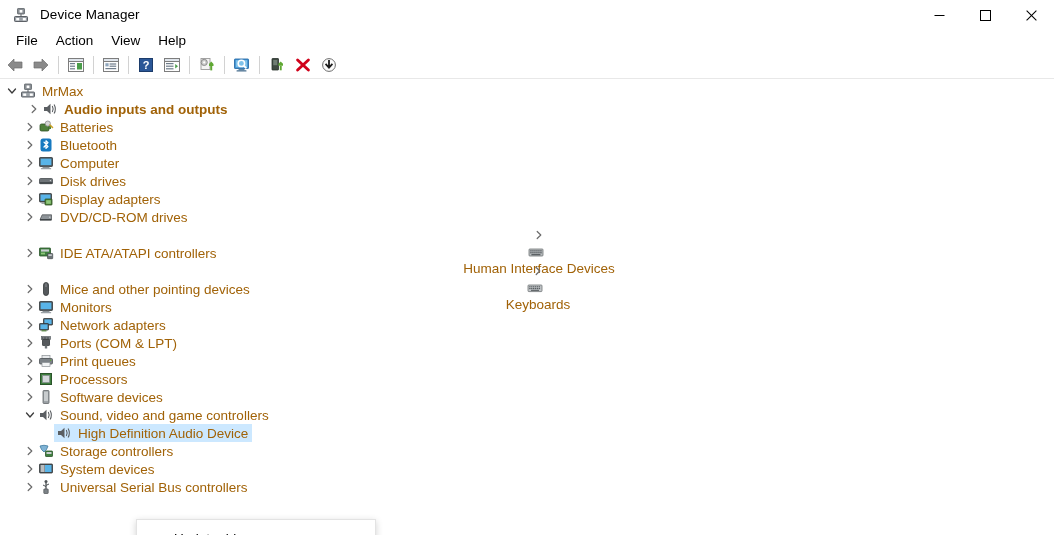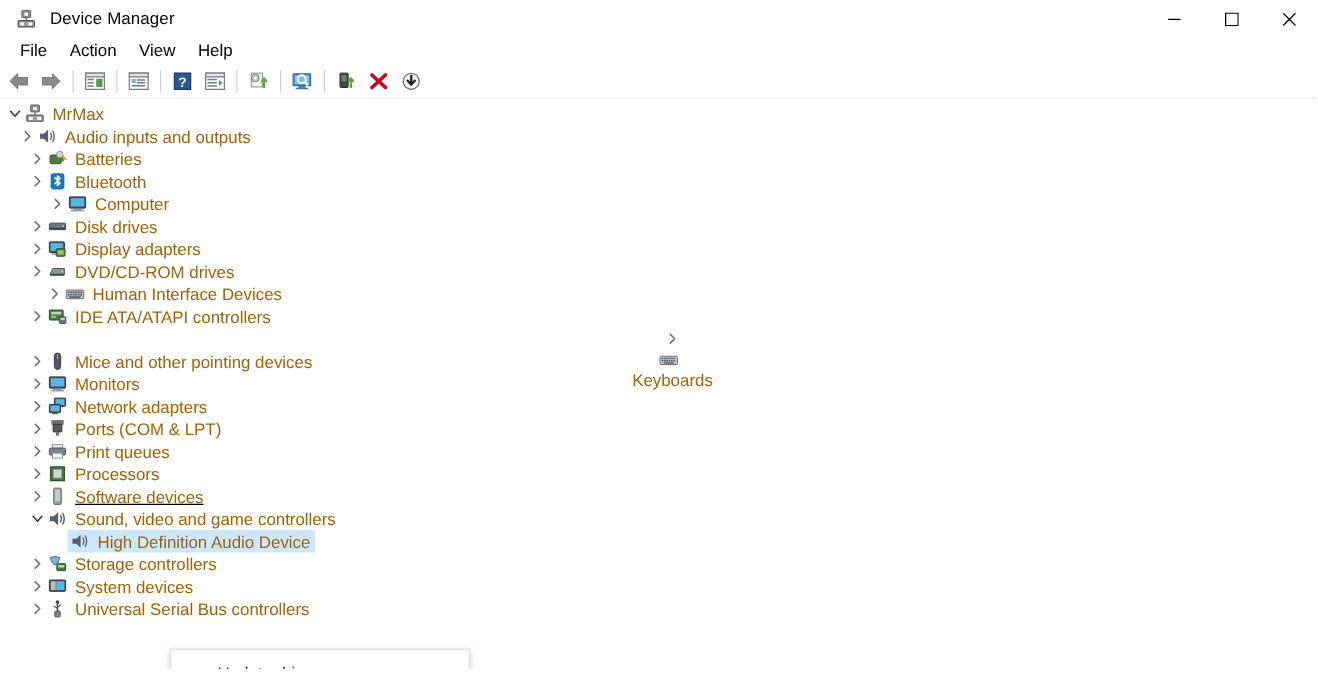--- a/index.html
+++ b/index.html
@@ -335,21 +335,21 @@
         <rect x="6.6" y="2.5" width="2.8" height="2.6" fill="#ffffff"></rect>
         <rect x="7.5" y="6.5" width="1" height="2.6" fill="#5d6368"></rect>
         <rect x="1.5" y="9" width="13" height="5" rx="0.8" fill="#9aa0a6" stroke="#4f5459" stroke-width="0.9"></rect>
         <rect x="3.2" y="10.5" width="3" height="2.4" fill="#ffffff"></rect>
         <rect x="9.8" y="10.5" width="3" height="2.4" fill="#ffffff"></rect>
       </svg>
     </span>
     <span class="tlabel">MrMax</span>
   </div>
 
-  <div class="trow" style="padding-left:14px;">
+  <div class="trow" style="padding-left:26px;font-weight:bold;">
     <span class="chev">
       <svg width="10" height="10" viewBox="0 0 10 10">
           <path d="M3.2 1.5 L6.8 5 L3.2 8.5" fill="none" stroke="#6b6b6b" stroke-width="1.2" stroke-linecap="round" stroke-linejoin="round"></path>
         </svg>
     </span>
     <span class="ticon">
       <svg width="16" height="16" viewBox="0 0 16 16">
         <path d="M2 6 L5 6 L8.5 2.8 L8.5 13.2 L5 10 L2 10 Z" fill="#5b5f63"></path>
         <path d="M10.3 5 Q12 8 10.3 11" fill="none" stroke="#5b5f63" stroke-width="1.1"></path>
         <path d="M12.1 3.4 Q14.6 8 12.1 12.6" fill="none" stroke="#5b5f63" stroke-width="1.1"></path>
@@ -383,21 +383,21 @@
     </span>
     <span class="ticon">
       <svg width="16" height="16" viewBox="0 0 16 16">
         <rect x="2.5" y="1.5" width="11" height="13" rx="2.5" fill="#1679c0"></rect>
         <path d="M6 5.2 L10 9.6 L8 11.4 L8 3.8 L10 5.6 L6 10" fill="none" stroke="#ffffff" stroke-width="1.25" stroke-linejoin="round" stroke-linecap="round"></path>
       </svg>
     </span>
     <span class="tlabel">Bluetooth</span>
   </div>
 
-  <div class="trow" style="padding-left:38px;">
+  <div class="trow" style="padding-left:22px;">
     <span class="chev">
       <svg width="10" height="10" viewBox="0 0 10 10">
           <path d="M3.2 1.5 L6.8 5 L3.2 8.5" fill="none" stroke="#6b6b6b" stroke-width="1.2" stroke-linecap="round" stroke-linejoin="round"></path>
         </svg>
     </span>
     <span class="ticon">
       <svg width="16" height="16" viewBox="0 0 16 16">
         <rect x="1.5" y="2.5" width="13" height="9" rx="0.7" fill="#4a5054" stroke="#32373a" stroke-width="0.8"></rect>
         <rect x="2.6" y="3.6" width="10.8" height="6.6" fill="#59b4e8"></rect>
         <rect x="4.5" y="11.8" width="7" height="1.2" fill="#8a9196"></rect>
@@ -450,21 +450,21 @@
     <span class="ticon">
       <svg width="16" height="16" viewBox="0 0 16 16">
         <path d="M2 10.6 L4.2 5.8 L13.5 5.8 L13.5 10.6 Z" fill="#8d9398" stroke="#55595c" stroke-width="0.8"></path>
         <rect x="2" y="10" width="11.5" height="1.6" fill="#3e4346"></rect>
         <circle cx="11.8" cy="8.2" r="0.6" fill="#e4e7e9"></circle>
       </svg>
     </span>
     <span class="tlabel">DVD/CD-ROM drives</span>
   </div>
 
-  <div class="trow" style="padding-left:36px;">
+  <div class="trow" style="padding-left:24px;flex-direction:column;">
     <span class="chev">
       <svg width="10" height="10" viewBox="0 0 10 10">
           <path d="M3.2 1.5 L6.8 5 L3.2 8.5" fill="none" stroke="#6b6b6b" stroke-width="1.2" stroke-linecap="round" stroke-linejoin="round"></path>
         </svg>
     </span>
     <span class="ticon">
       <svg width="16" height="16" viewBox="0 0 16 16">
         <rect x="1" y="5" width="14" height="7" rx="0.8" fill="#b9bdc0" stroke="#6e7375" stroke-width="0.8"></rect>
         <g fill="#5b6063">
           <rect x="2.2" y="6.2" width="1.5" height="1.3"></rect>
@@ -631,21 +631,21 @@
     </span>
     <span class="ticon">
       <svg width="16" height="16" viewBox="0 0 16 16">
         <rect x="2.5" y="2.5" width="11" height="11" fill="#3f7f3f" stroke="#2a542a" stroke-width="1"></rect>
         <rect x="4.6" y="4.6" width="6.8" height="6.8" fill="#d3d7da" stroke="#8b9095" stroke-width="0.7"></rect>
       </svg>
     </span>
     <span class="tlabel">Processors</span>
   </div>
 
-  <div class="trow" style="padding-left:22px;text-decoration:underline;">
+  <div class="trow" style="padding-left:22px;">
     <span class="chev">
       <svg width="10" height="10" viewBox="0 0 10 10">
           <path d="M3.2 1.5 L6.8 5 L3.2 8.5" fill="none" stroke="#6b6b6b" stroke-width="1.2" stroke-linecap="round" stroke-linejoin="round"></path>
         </svg>
     </span>
     <span class="ticon">
       <svg width="16" height="16" viewBox="0 0 16 16">
         <rect x="5" y="1.5" width="6" height="13" rx="0.8" fill="#9aa0a4" stroke="#63686b" stroke-width="0.8"></rect>
         <rect x="6" y="2.6" width="4" height="9.5" fill="#c8ccce"></rect>
       </svg>

